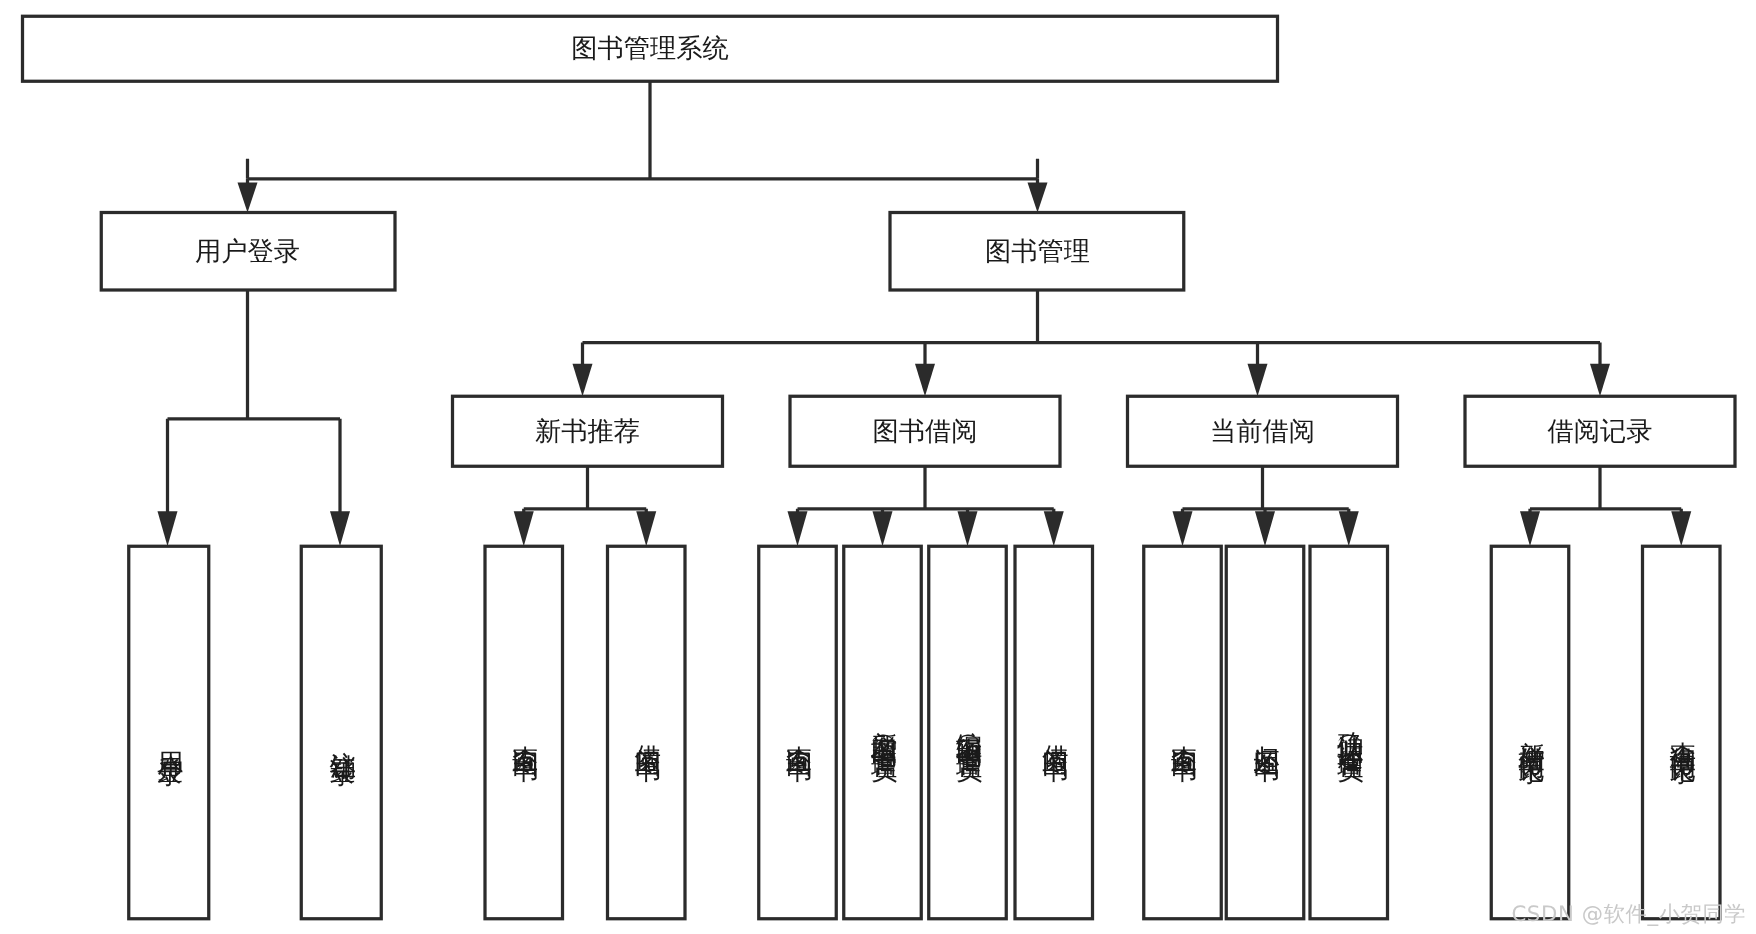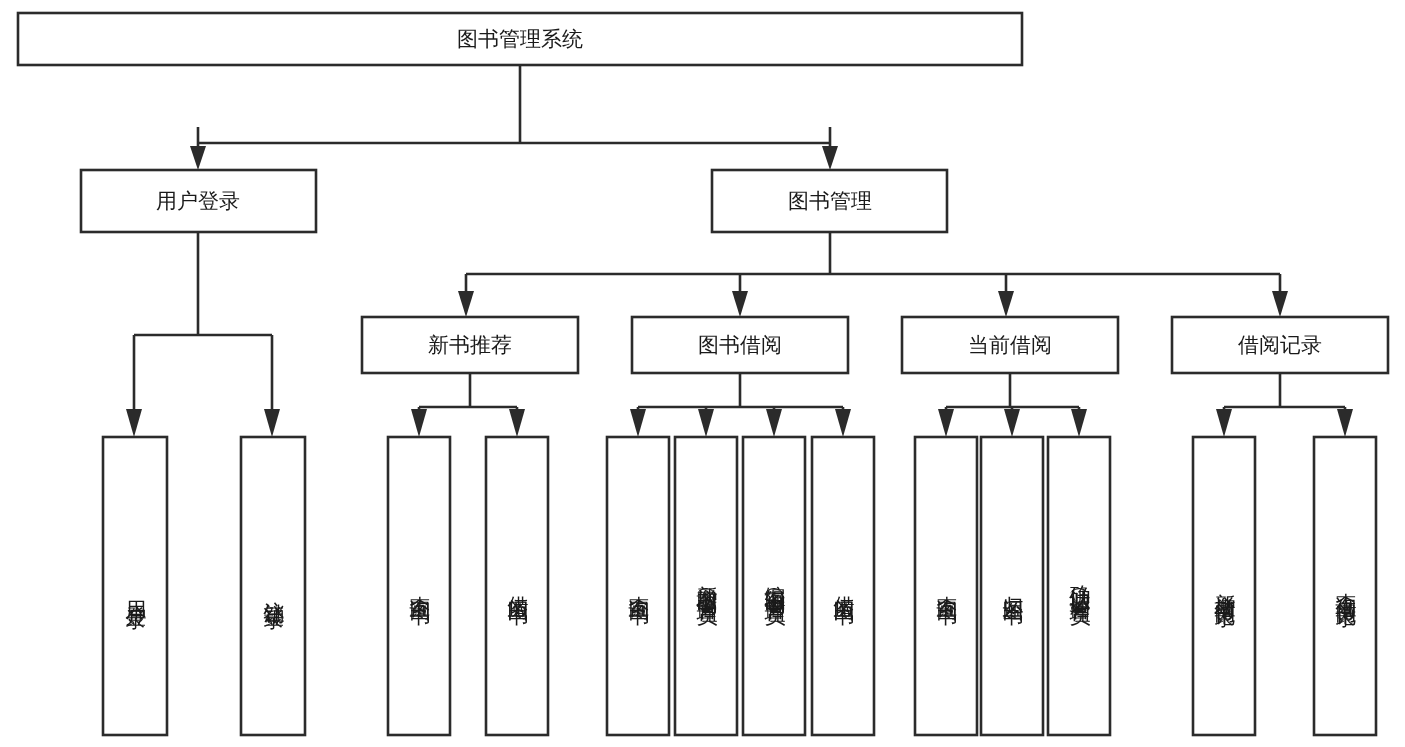--- a/index.html
+++ b/index.html
@@ -228,14 +228,15 @@
       <rect class="node-box" x="1193" y="437" width="62" height="298"></rect>
       <text class="node-label-v" x="1224" y="585">新增借阅记录</text>
     </g>
     <g>
       <rect class="node-box" x="1314" y="437" width="62" height="298"></rect>
       <text class="node-label-v" x="1345" y="585">查询借阅记录</text>
     </g>
 
   </svg>
 
+  <div class="watermark-text">CSDN @软件_小贺同学</div>
 
 </div>
 
 </body></html>

